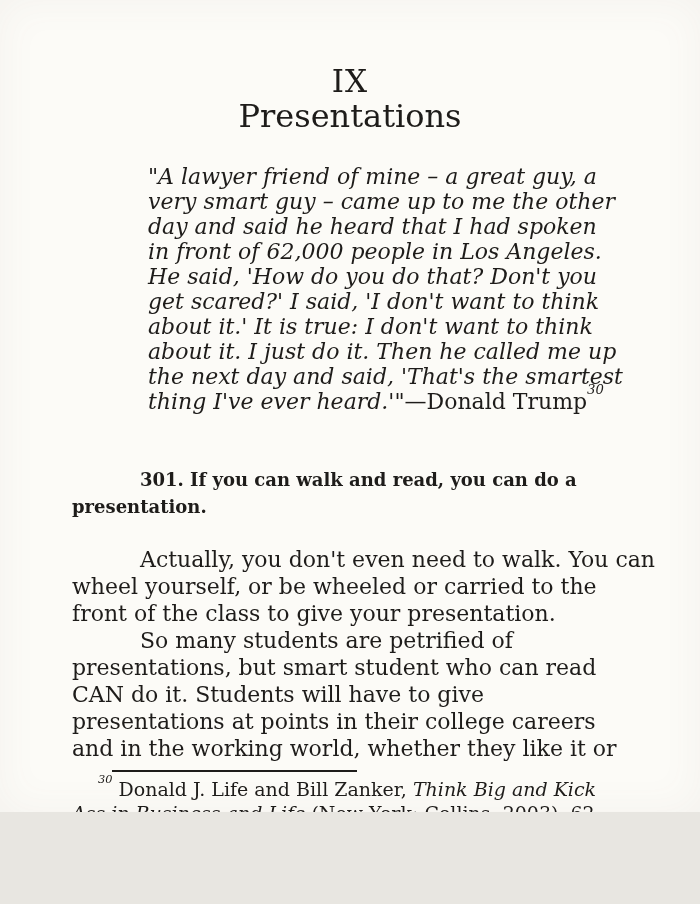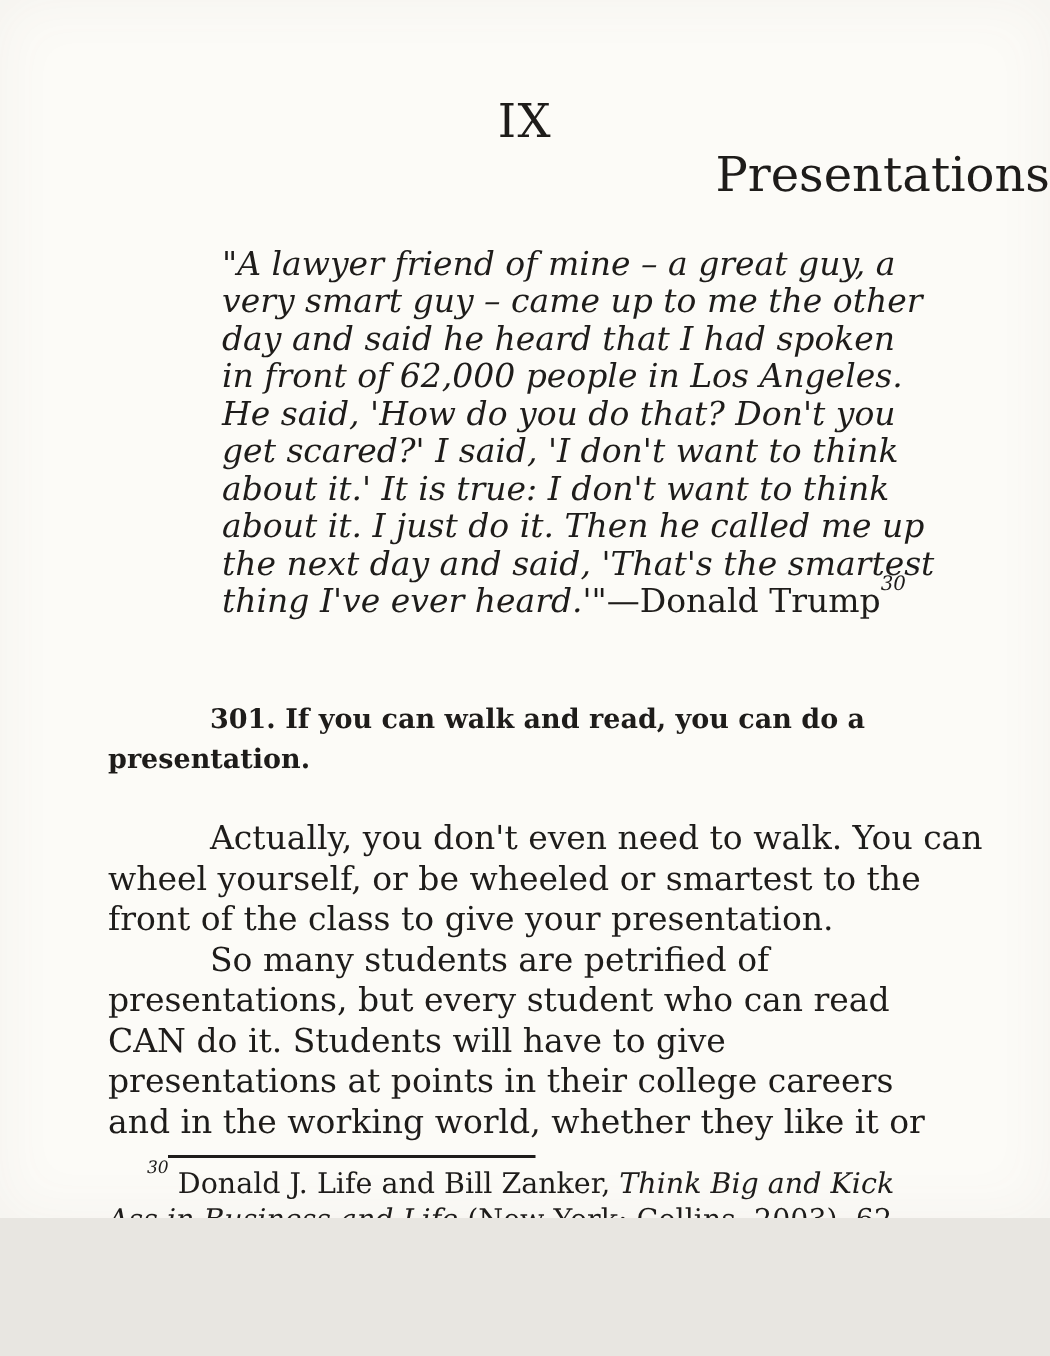--- a/index.html
+++ b/index.html
@@ -19,21 +19,21 @@
     box-shadow: inset 0 0 40px rgba(120,110,95,0.06);
   }
   .chapter-number {
     padding-top: 64px;
     text-align: center;
     font-size: 31px;
     line-height: 34px;
     letter-spacing: 1px;
   }
   .chapter-title {
-    text-align: right;
+    text-align: center;
     font-size: 32px;
     line-height: 36px;
   }
   .quote {
     margin: 30px 0 0 148px;
     width: 480px;
     font-style: italic;
     font-size: 22px;
     line-height: 25px;
   }
@@ -112,25 +112,25 @@
 get scared?' I said, 'I don't want to think
 about it.' It is true: I don't want to think
 about it. I just do it. Then he called me up
 the next day and said, 'That's the smartest
 thing I've ever heard.'"</span><span class="attribution">—Donald Trump</span><sup class="sup">30</sup></div>
 
   <div class="section-heading">301. If you can walk and read, you can do a
 presentation.</div>
 
   <div class="para para-first">Actually, you don't even need to walk. You can
-wheel yourself, or be wheeled or smartest to the
+wheel yourself, or be wheeled or carried to the
 front of the class to give your presentation.</div>
 
   <div class="para">So many students are petrified of
-presentations, but every student who can read
+presentations, but smart student who can read
 CAN do it. Students will have to give
 presentations at points in their college careers
 and in the working world, whether they like it or</div>
 
   <div class="fn-rule"></div>
 
   <div class="footnote"><sup class="sup">30</sup> <span>Donald J. Life and Bill Zanker, </span><span class="fn-title">Think Big and Kick
 Ass in Business and Life</span><span> (New York: Collins, 2003), 62.</span></div>
 
   <div class="page-number">216</div>

